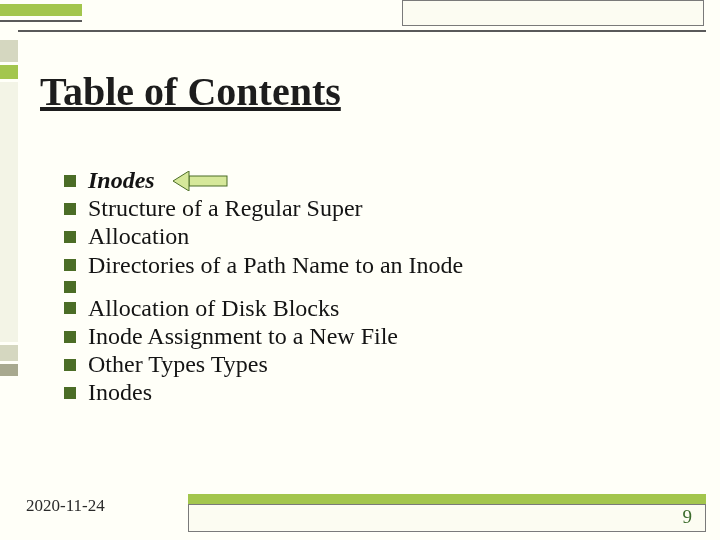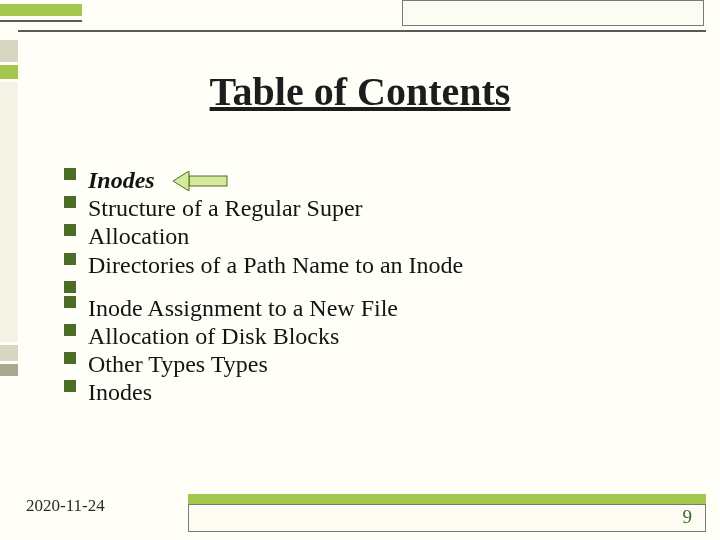--- a/index.html
+++ b/index.html
@@ -69,36 +69,37 @@
   .left-stack .c3 { height: 260px; background: #f3f4e6; }
   .left-stack .c4 { height: 16px; background: #d5d7c0; }
   .left-stack .c5 { height: 12px; background: #a8a98f; }
 
   
   .title {
     position: absolute;
     left: 0;
     right: 0;
     top: 68px;
-    text-align: center;
     font-size: 40px;
     font-weight: bold;
     text-decoration: underline;
     color: #1d1d1d;
+    padding-left: 40px;
   }
 
   
   .toc-list {
     position: absolute;
     left: 64px;
     top: 165px;
     right: 40px;
   }
   .toc-row {
     display: flex;
+    align-items: center;
     gap: 12px;
     line-height: 1.05;
     margin: 3px 0;
     font-size: 24px;
     color: #141414;
   }
   .bullet {
     width: 12px;
     height: 12px;
     background: #4b6d26;
@@ -189,25 +190,25 @@
     </div>
     <div class="toc-row">
       <span class="bullet"></span>
       <span class="txt">Directories of a Path Name to an Inode</span>
     </div>
     <div class="toc-row">
       <span class="bullet"></span>
     </div>
     <div class="toc-row">
       <span class="bullet"></span>
+      <span class="txt">Allocation of Disk Blocks</span>
+    </div>
+    <div class="toc-row">
+      <span class="bullet"></span>
       <span class="txt">Inode Assignment to a New File</span>
-    </div>
-    <div class="toc-row">
-      <span class="bullet"></span>
-      <span class="txt">Allocation of Disk Blocks</span>
     </div>
     <div class="toc-row">
       <span class="bullet"></span>
       <span class="txt">Other Types Types</span>
     </div>
     <div class="toc-row">
       <span class="bullet"></span>
       <span class="txt">Inodes</span>
     </div>
   </div>

